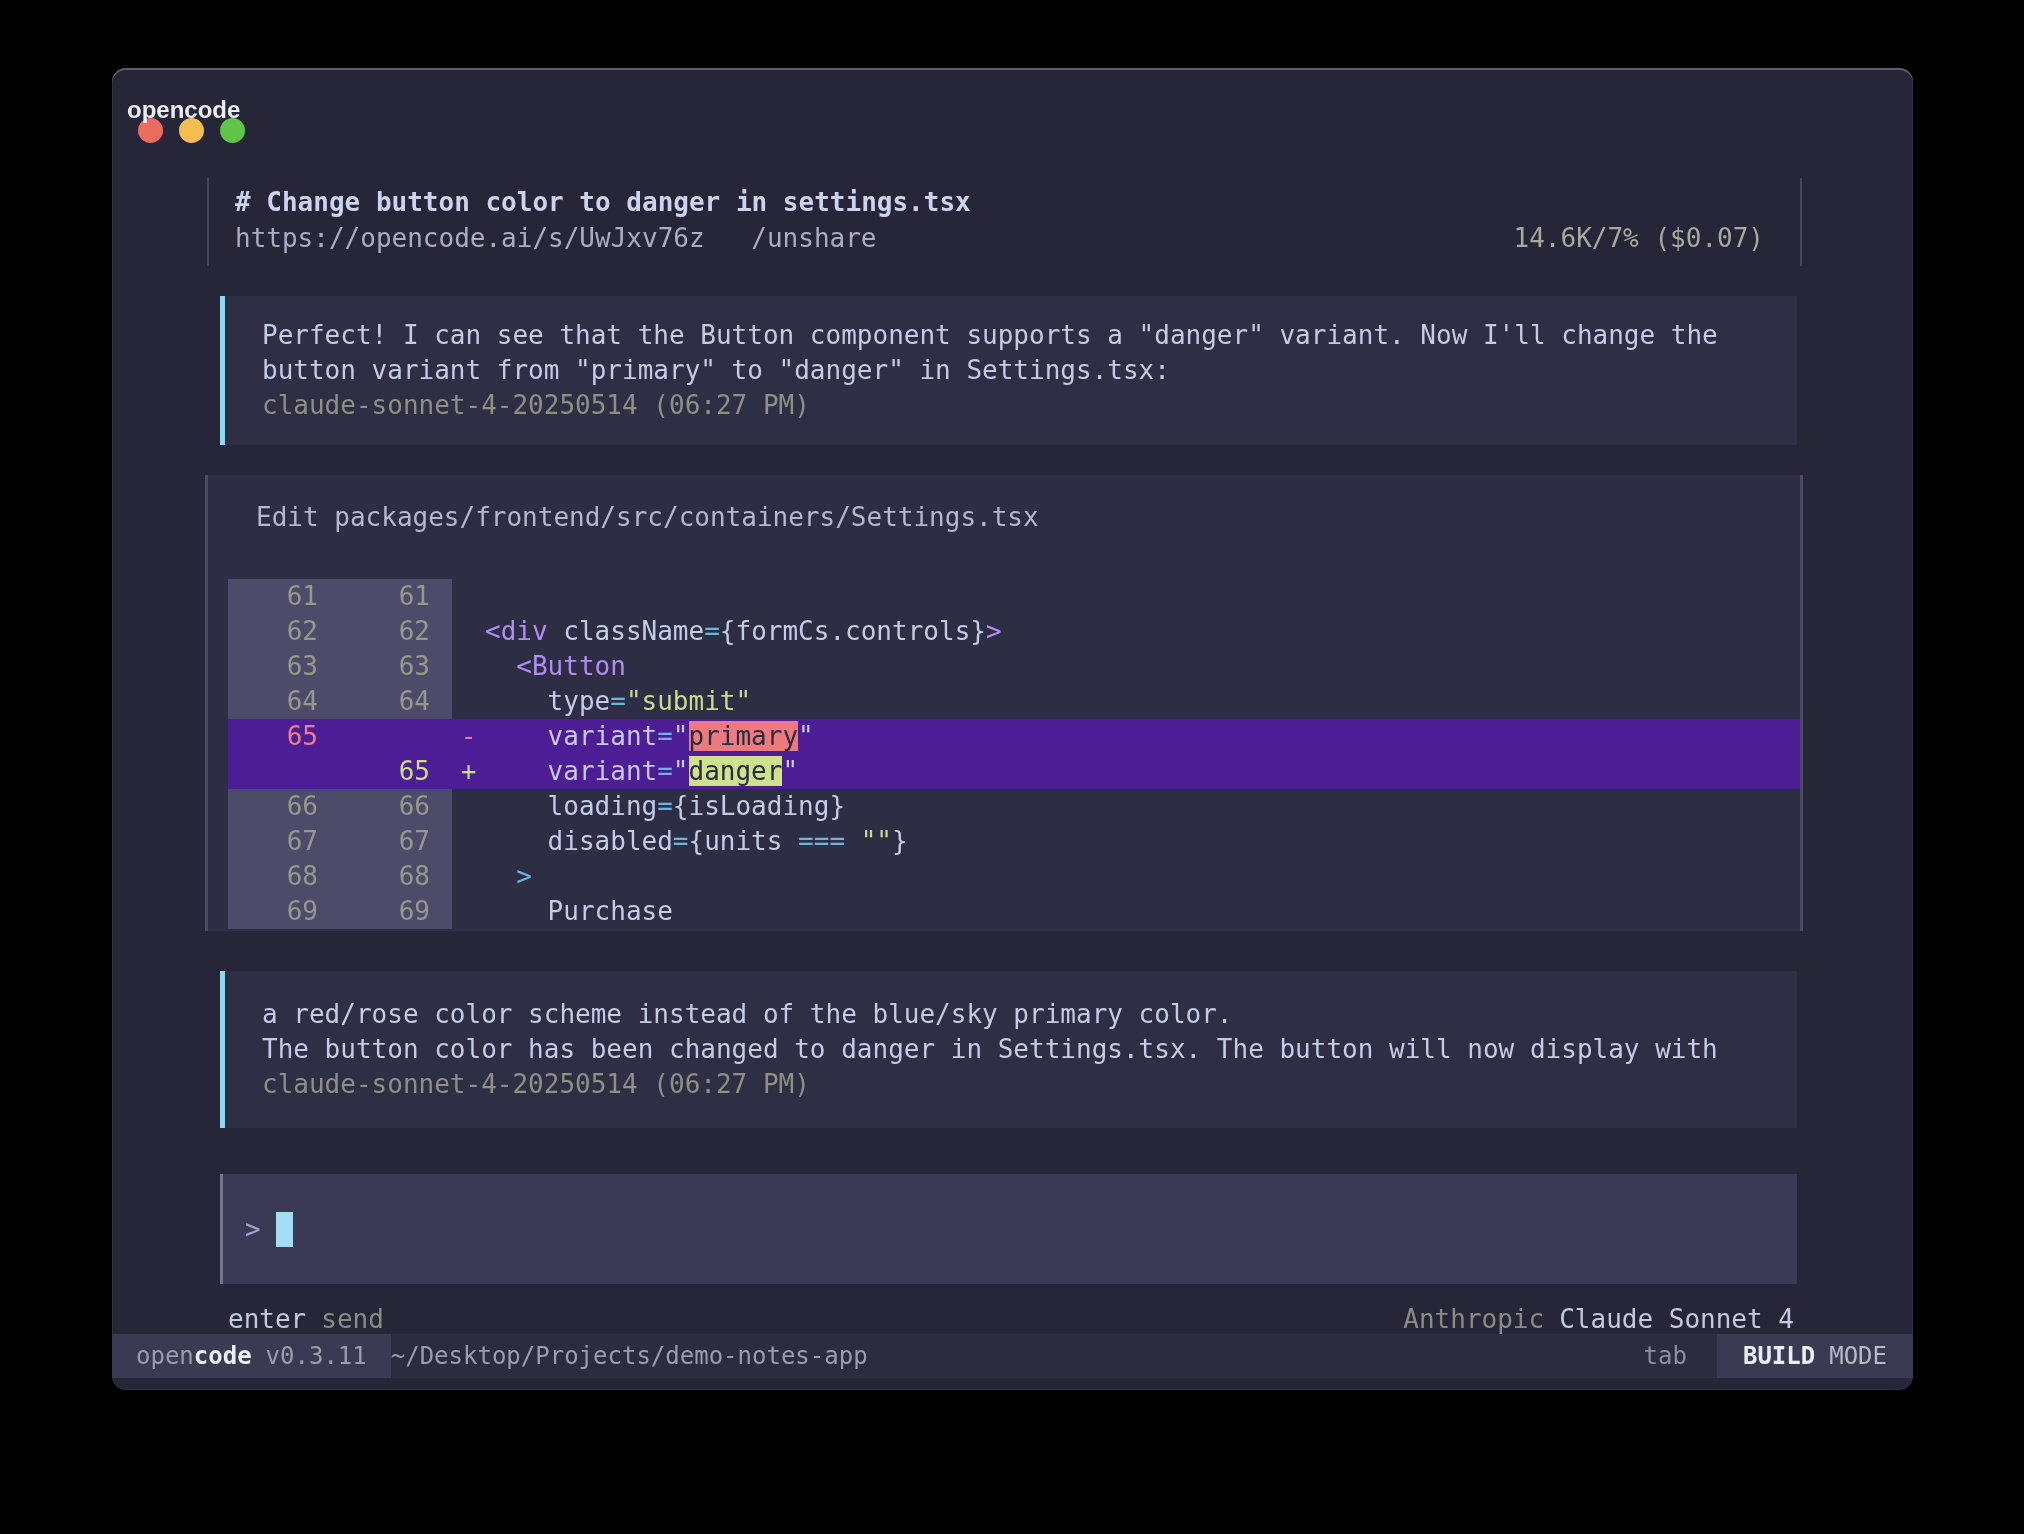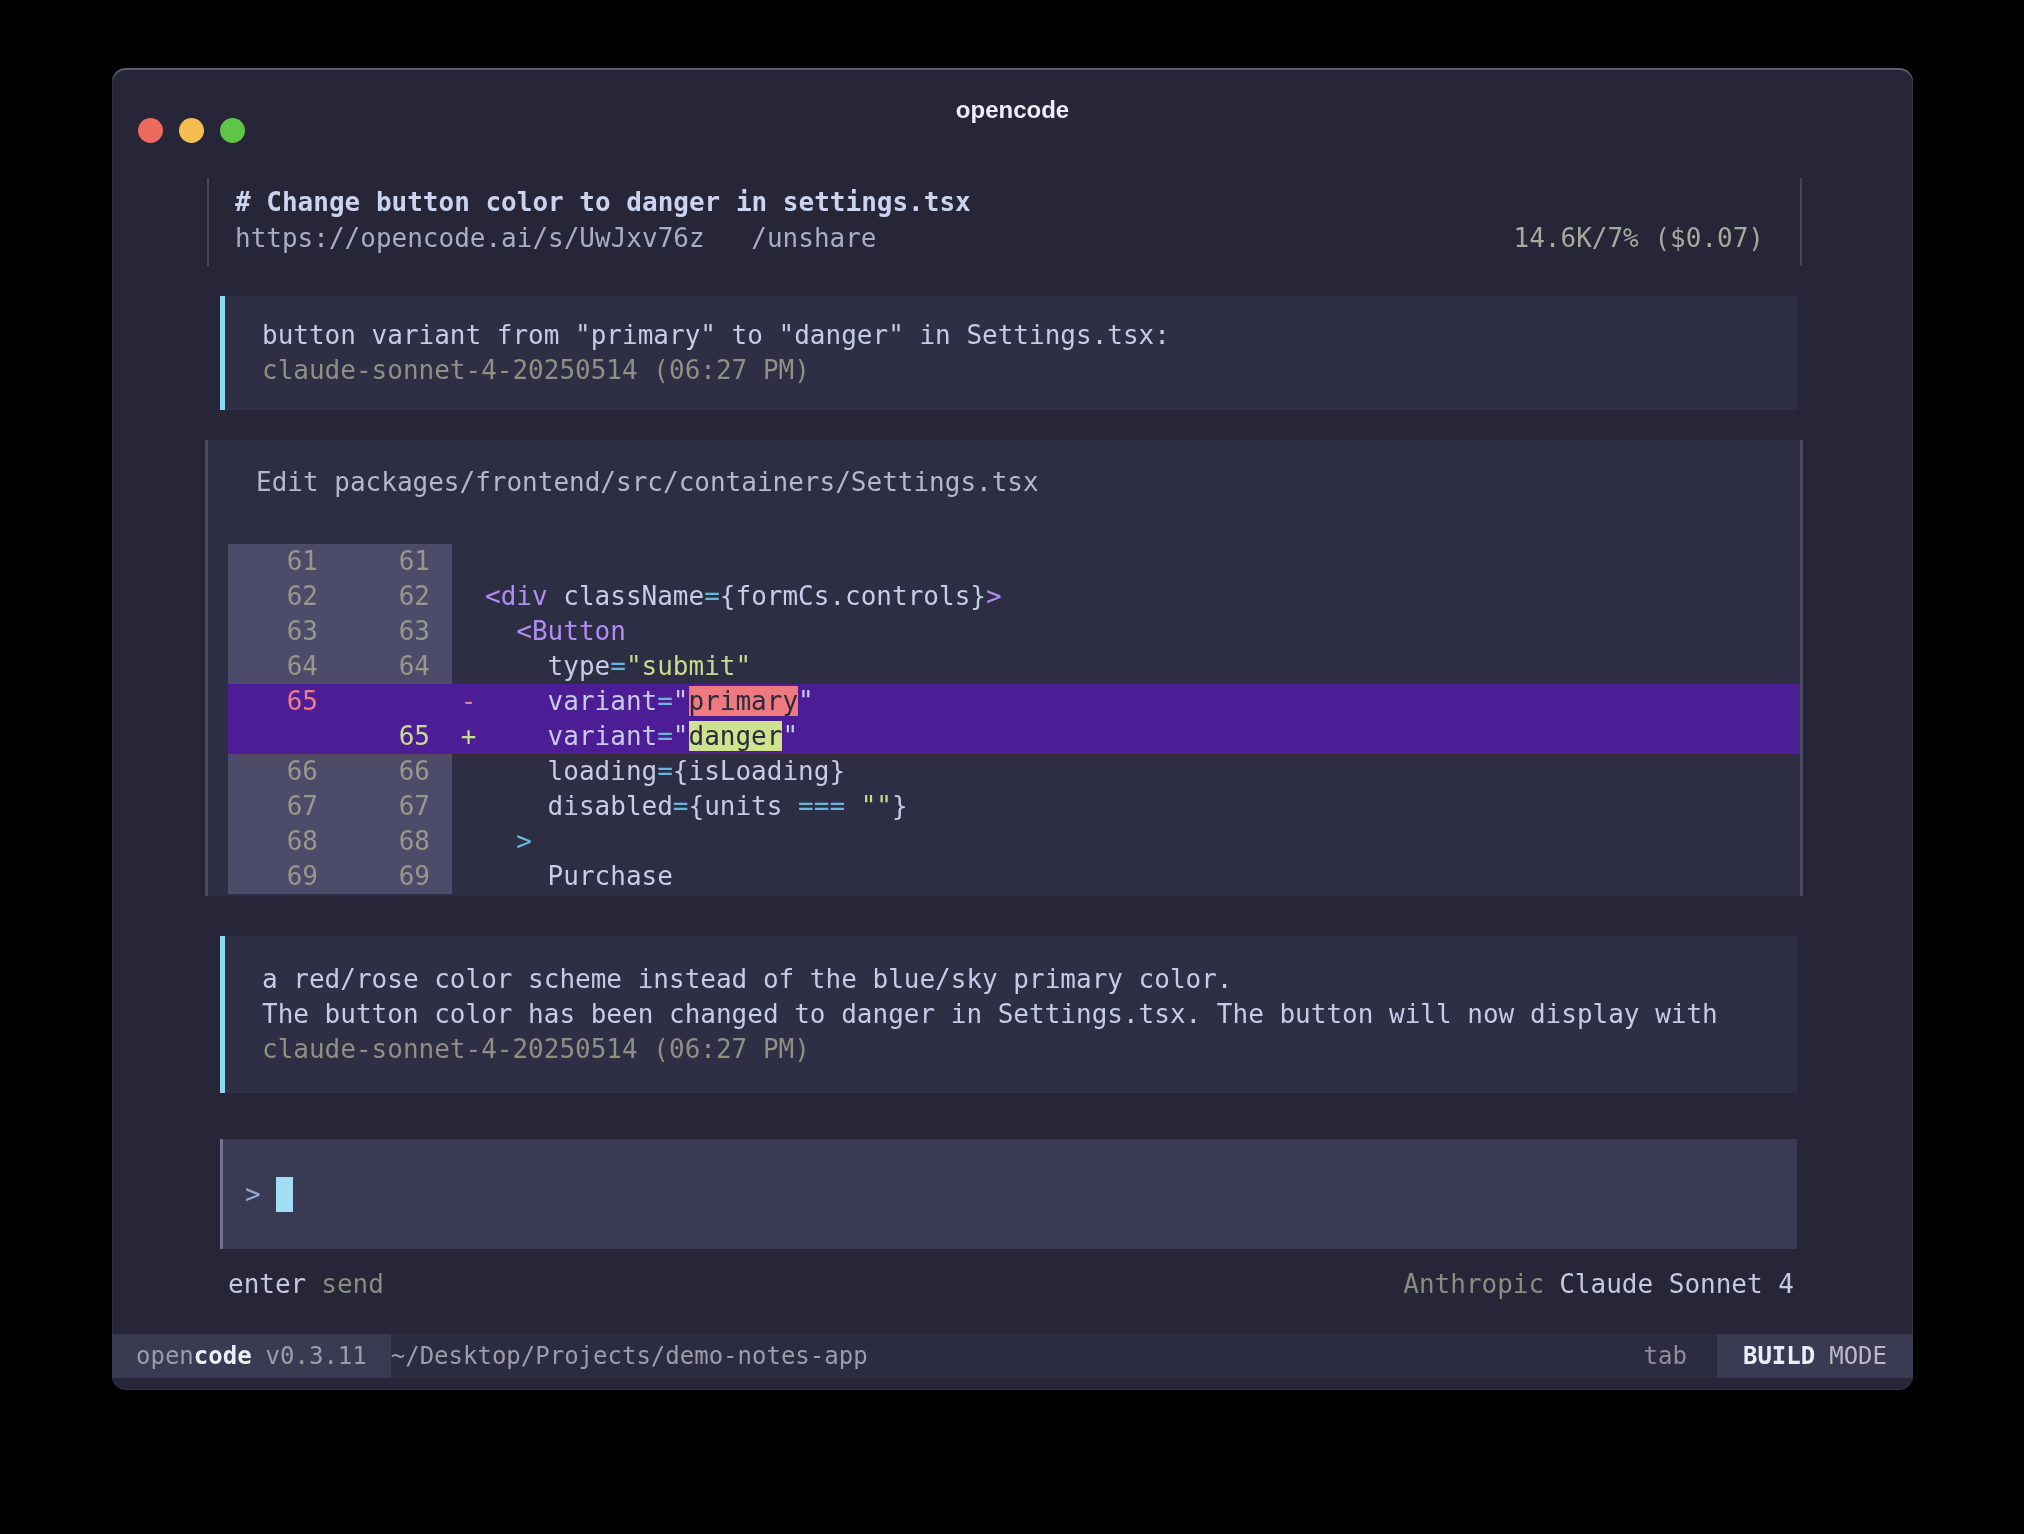--- a/index.html
+++ b/index.html
@@ -9,21 +9,21 @@
           background:#262638;border-radius:14px;overflow:hidden;
           box-shadow:inset 0 2px 0 #5c5c6e, inset 0 0 0 1px rgba(255,255,255,.05);}
 
   
   .titlebar{position:relative;height:86px;}
   .lights{position:absolute;left:26px;top:50px;display:flex;gap:16px;}
   .light{width:25px;height:25px;border-radius:50%;}
   .light.red{background:#ed6a5e;}
   .light.yellow{background:#f4bd50;}
   .light.green{background:#5ec547;}
-  .wtitle{position:absolute;top:28px;left:0;width:100%;text-align:center;
+  .wtitle{position:absolute;top:28px;left:15px;width:100%;
           font-family:"Liberation Sans",sans-serif;font-weight:700;font-size:24px;color:#eceef6;}
 
   
   .session-header{margin:24px 111px 0 95px;border-left:2px solid #45455c;border-right:2px solid #45455c;
                   padding:6px 36px 10px 26px;font-size:26px;line-height:36px;}
   .s-title{font-weight:700;color:#ccd3ee;}
   .s-row2{display:flex;justify-content:space-between;color:#a8adc4;}
   .s-unshare{margin-left:31px;}
   .s-tokens{color:#a8a89c;}
 
@@ -99,20 +99,21 @@
       <div class="s-row2">
         <div>
           <span class="s-url">https://opencode.ai/s/UwJxv76z</span>
           <span class="s-unshare">/unshare</span>
         </div>
         <span class="s-tokens">14.6K/7% ($0.07)</span>
       </div>
     </div>
 
     <div class="msg">
+      <div class="msg-line">Perfect! I can see that the Button component supports a "danger" variant. Now I'll change the</div>
       <div class="msg-line">button variant from "primary" to "danger" in Settings.tsx:</div>
       <div class="msg-meta">claude-sonnet-4-20250514 (06:27 PM)</div>
     </div>
 
     <div class="diff">
       <div class="diff-header">Edit packages/frontend/src/containers/Settings.tsx</div>
       <div class="diff-table">
           <div class="diff-row">
             <span class="num old">61</span>
             <span class="num new">61</span>

